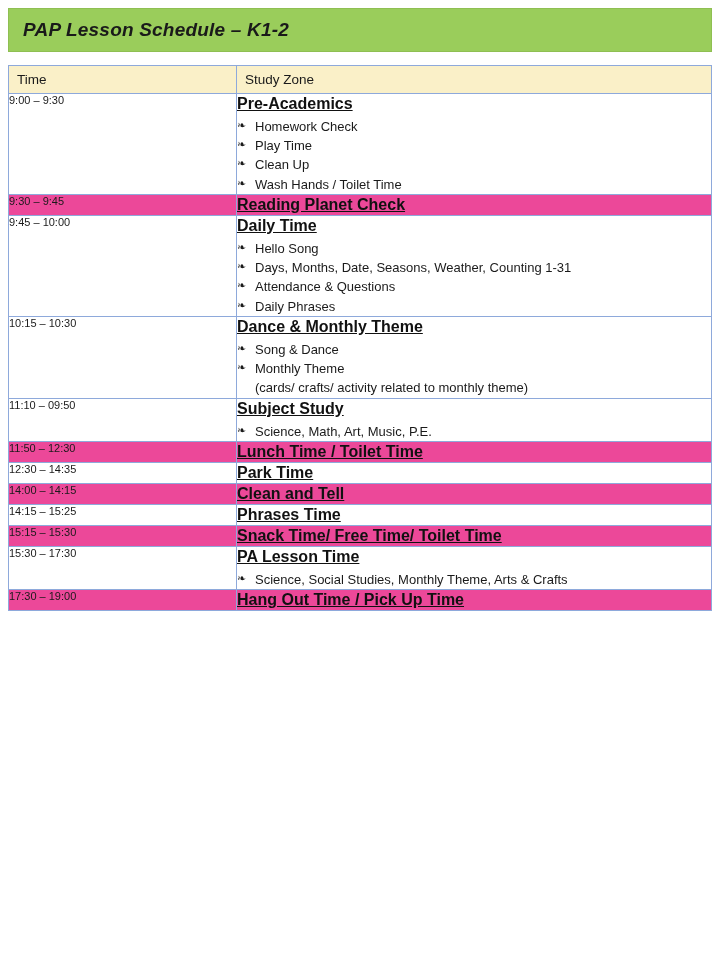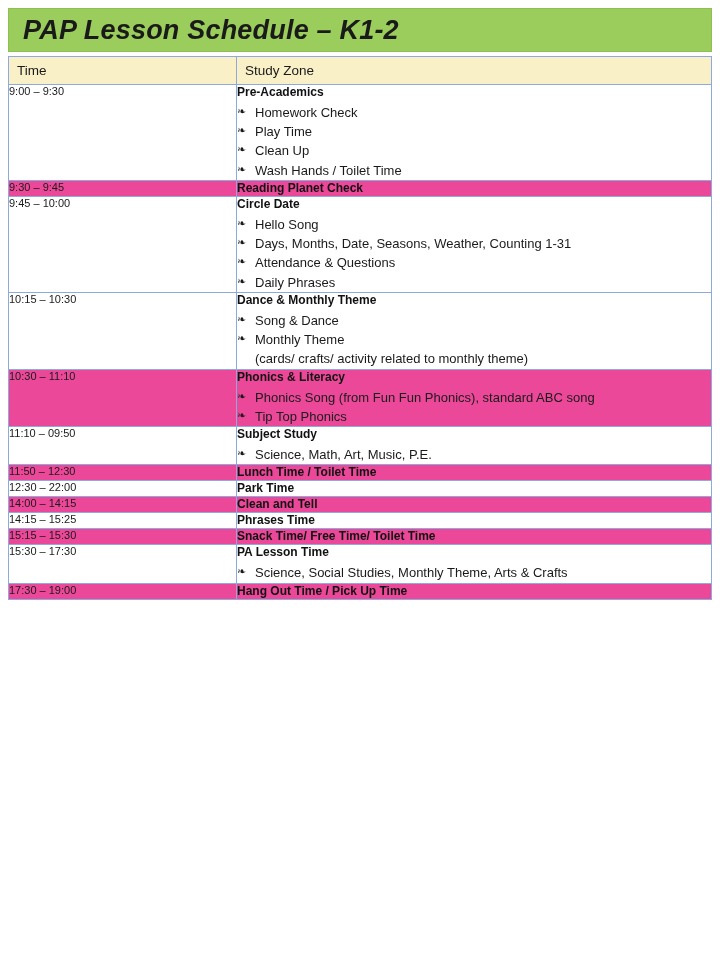--- a/index.html
+++ b/index.html
@@ -26,30 +26,30 @@
     border: 1px solid #8FBF52;
     height: 44px;
     display: flex;
     align-items: center;
     padding-left: 14px;
     box-sizing: border-box;
   }
   .title-bar .title {
     font-style: italic;
     font-weight: bold;
-    font-size: 27px;
+    font-size: 19px;
     color: #1a1a1a;
     letter-spacing: 0.2px;
     white-space: nowrap;
   }
   table.schedule {
     width: 100%;
     border-collapse: collapse;
     table-layout: fixed;
-    margin-top: 4px;
+    margin-top: 13px;
   }
   table.schedule col.c-time { width: 228px; }
   table.schedule col.c-zone { width: auto; }
 
   table.schedule th, table.schedule td {
     border: 1px solid #8EA9DB;
     vertical-align: top;
     padding: 0;
   }
   tr.head-row td {
@@ -68,23 +68,24 @@
     white-space: nowrap;
   }
   td.zone {
     padding: 6px 6px 7px 14px;
   }
   tr.alt td {
     background: #ec4899;
   }
   .zone-title {
     font-weight: bold;
-    font-size: 12px;
+    font-size: 16px;
     color: #111111;
     line-height: 1.25;
+    text-decoration: underline;
   }
   ul.bullets {
     list-style: none;
     margin: 3px 0 0 0;
     padding: 0;
   }
   ul.bullets li {
     font-size: 13px;
     color: #1a1a1a;
     line-height: 1.48;
@@ -137,67 +138,57 @@
         </tr>
         <tr class="alt">
           <td class="time">9:30 – 9:45</td>
           <td class="zone">
             <div class="zone-title">Reading Planet Check</div>
           </td>
         </tr>
         <tr>
           <td class="time">9:45 – 10:00</td>
           <td class="zone">
-            <div class="zone-title">Circle Date</div>
+            <div class="zone-title">Daily Time</div>
             <ul class="bullets">
               <li><span class="bullet-glyph">❧</span><span>Hello Song</span></li>
               <li><span class="bullet-glyph">❧</span><span>Days, Months, Date, Seasons, Weather, Counting 1-31</span></li>
               <li><span class="bullet-glyph">❧</span><span>Attendance &amp; Questions</span></li>
               <li><span class="bullet-glyph">❧</span><span>Daily Phrases</span></li>
             </ul>
           </td>
         </tr>
         <tr>
           <td class="time">10:15 – 10:30</td>
           <td class="zone">
             <div class="zone-title">Dance &amp; Monthly Theme</div>
             <ul class="bullets">
               <li><span class="bullet-glyph">❧</span><span>Song &amp; Dance</span></li>
               <li><span class="bullet-glyph">❧</span><span>Monthly  Theme</span></li>
               <li class="no-bullet"><span>(cards/ crafts/ activity related to monthly  theme)</span></li>
             </ul>
           </td>
         </tr>
-        <tr class="alt">
-          <td class="time">10:30 – 11:10</td>
-          <td class="zone">
-            <div class="zone-title">Phonics &amp; Literacy</div>
-            <ul class="bullets">
-              <li><span class="bullet-glyph">❧</span><span>Phonics Song (from Fun Fun Phonics), standard ABC song</span></li>
-              <li><span class="bullet-glyph">❧</span><span>Tip Top Phonics</span></li>
-            </ul>
-          </td>
-        </tr>
         <tr>
           <td class="time">11:10 – 09:50</td>
           <td class="zone">
             <div class="zone-title">Subject Study</div>
             <ul class="bullets">
               <li><span class="bullet-glyph">❧</span><span>Science, Math, Art, Music, P.E.</span></li>
             </ul>
           </td>
         </tr>
         <tr class="alt">
           <td class="time">11:50 – 12:30</td>
           <td class="zone">
             <div class="zone-title">Lunch Time /  Toilet Time</div>
           </td>
         </tr>
         <tr>
-          <td class="time">12:30 – 22:00</td>
+          <td class="time">12:30 – 14:35</td>
           <td class="zone">
             <div class="zone-title">Park Time</div>
           </td>
         </tr>
         <tr class="alt">
           <td class="time">14:00 – 14:15</td>
           <td class="zone">
             <div class="zone-title">Clean and Tell</div>
           </td>
         </tr>

